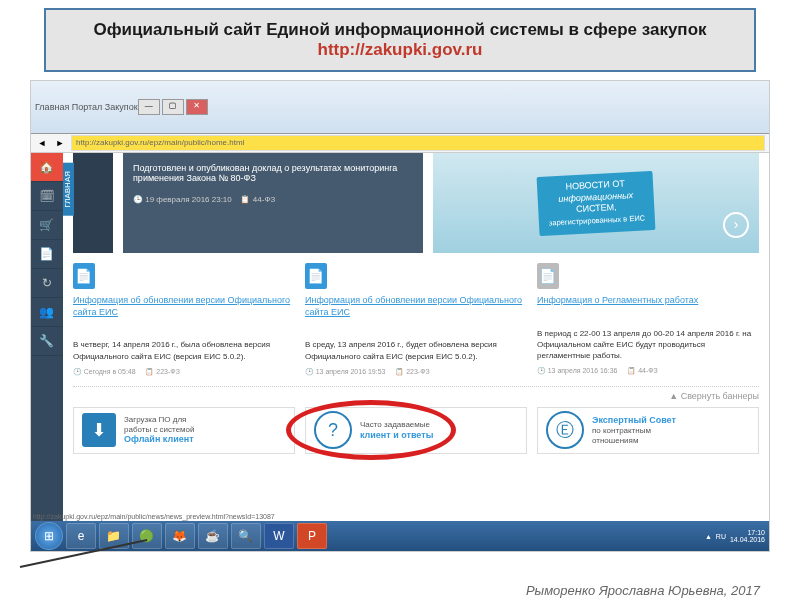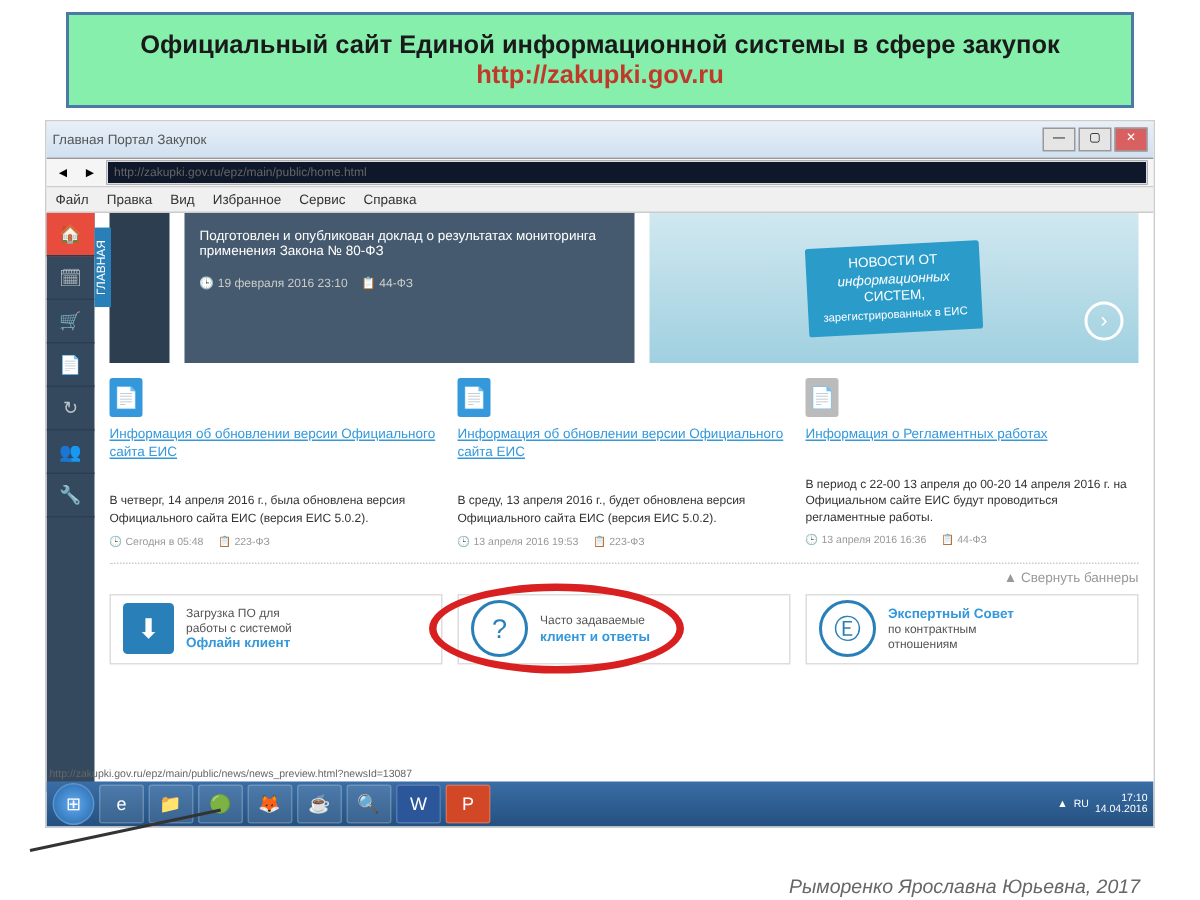--- a/index.html
+++ b/index.html
@@ -10,21 +10,21 @@
   width: 800px;
   height: 600px;
   overflow: hidden;
   position: relative;
 }
 .header-box {
   margin: 8px 44px;
   border: 2px solid #4a7ba6;
   padding: 10px;
   text-align: center;
-  background: #86efac;
+  background: #e5e5e5;
 }
 .header-title {
   font-size: 17px;
   font-weight: bold;
   color: #1a1a1a;
 }
 .header-url {
   font-size: 17px;
   font-weight: bold;
   color: #c0392b;
@@ -36,22 +36,22 @@
   height: 470px;
   position: relative;
   overflow: hidden;
 }
 .browser-titlebar {
   height: 20px;
   background: linear-gradient(#e8f0f8, #d0e0f0);
   border-bottom: 1px solid #999;
   display: flex;
   align-items: center;
-  justify-content: space-between;
-  padding: 2px 4px;
+  justify-content: flex-start;
+  padding: 16px 4px;
 }
 .browser-titlebar .title-text {
   font-size: 9px;
   color: #555;
 }
 .win-controls {
   display: flex;
   gap: 2px;
 }
 .win-btn {
@@ -78,21 +78,21 @@
   height: 14px;
   border-radius: 50%;
   font-size: 9px;
   text-align: center;
   line-height: 14px;
 }
 .addr-bar .url {
   flex: 1;
   font-size: 8px;
   color: #666;
-  background: #0f172a;
+  background: #fde047;
   border: 1px solid #ddd;
   padding: 1px 4px;
   height: 12px;
   line-height: 12px;
 }
 .menu-bar {
   height: 16px;
   background: #f0f0f0;
   border-bottom: 1px solid #ccc;
   display: flex;
@@ -366,28 +366,20 @@
     <div class="win-controls">
       <div class="win-btn">—</div>
       <div class="win-btn">▢</div>
       <div class="win-btn close">✕</div>
     </div>
   </div>
   <div class="addr-bar">
     <div class="nav-btn">◄</div>
     <div class="nav-btn">►</div>
     <div class="url">http://zakupki.gov.ru/epz/main/public/home.html</div>
-  </div>
-  <div class="menu-bar">
-    <span>Файл</span>
-    <span>Правка</span>
-    <span>Вид</span>
-    <span>Избранное</span>
-    <span>Сервис</span>
-    <span>Справка</span>
   </div>
 
   <div class="content-area">
     <div class="sidebar">
       <div class="sidebar-item active">
           <span>🏠</span>
         </div>
       <div class="sidebar-item">
           <span>🗓</span>
         </div>

